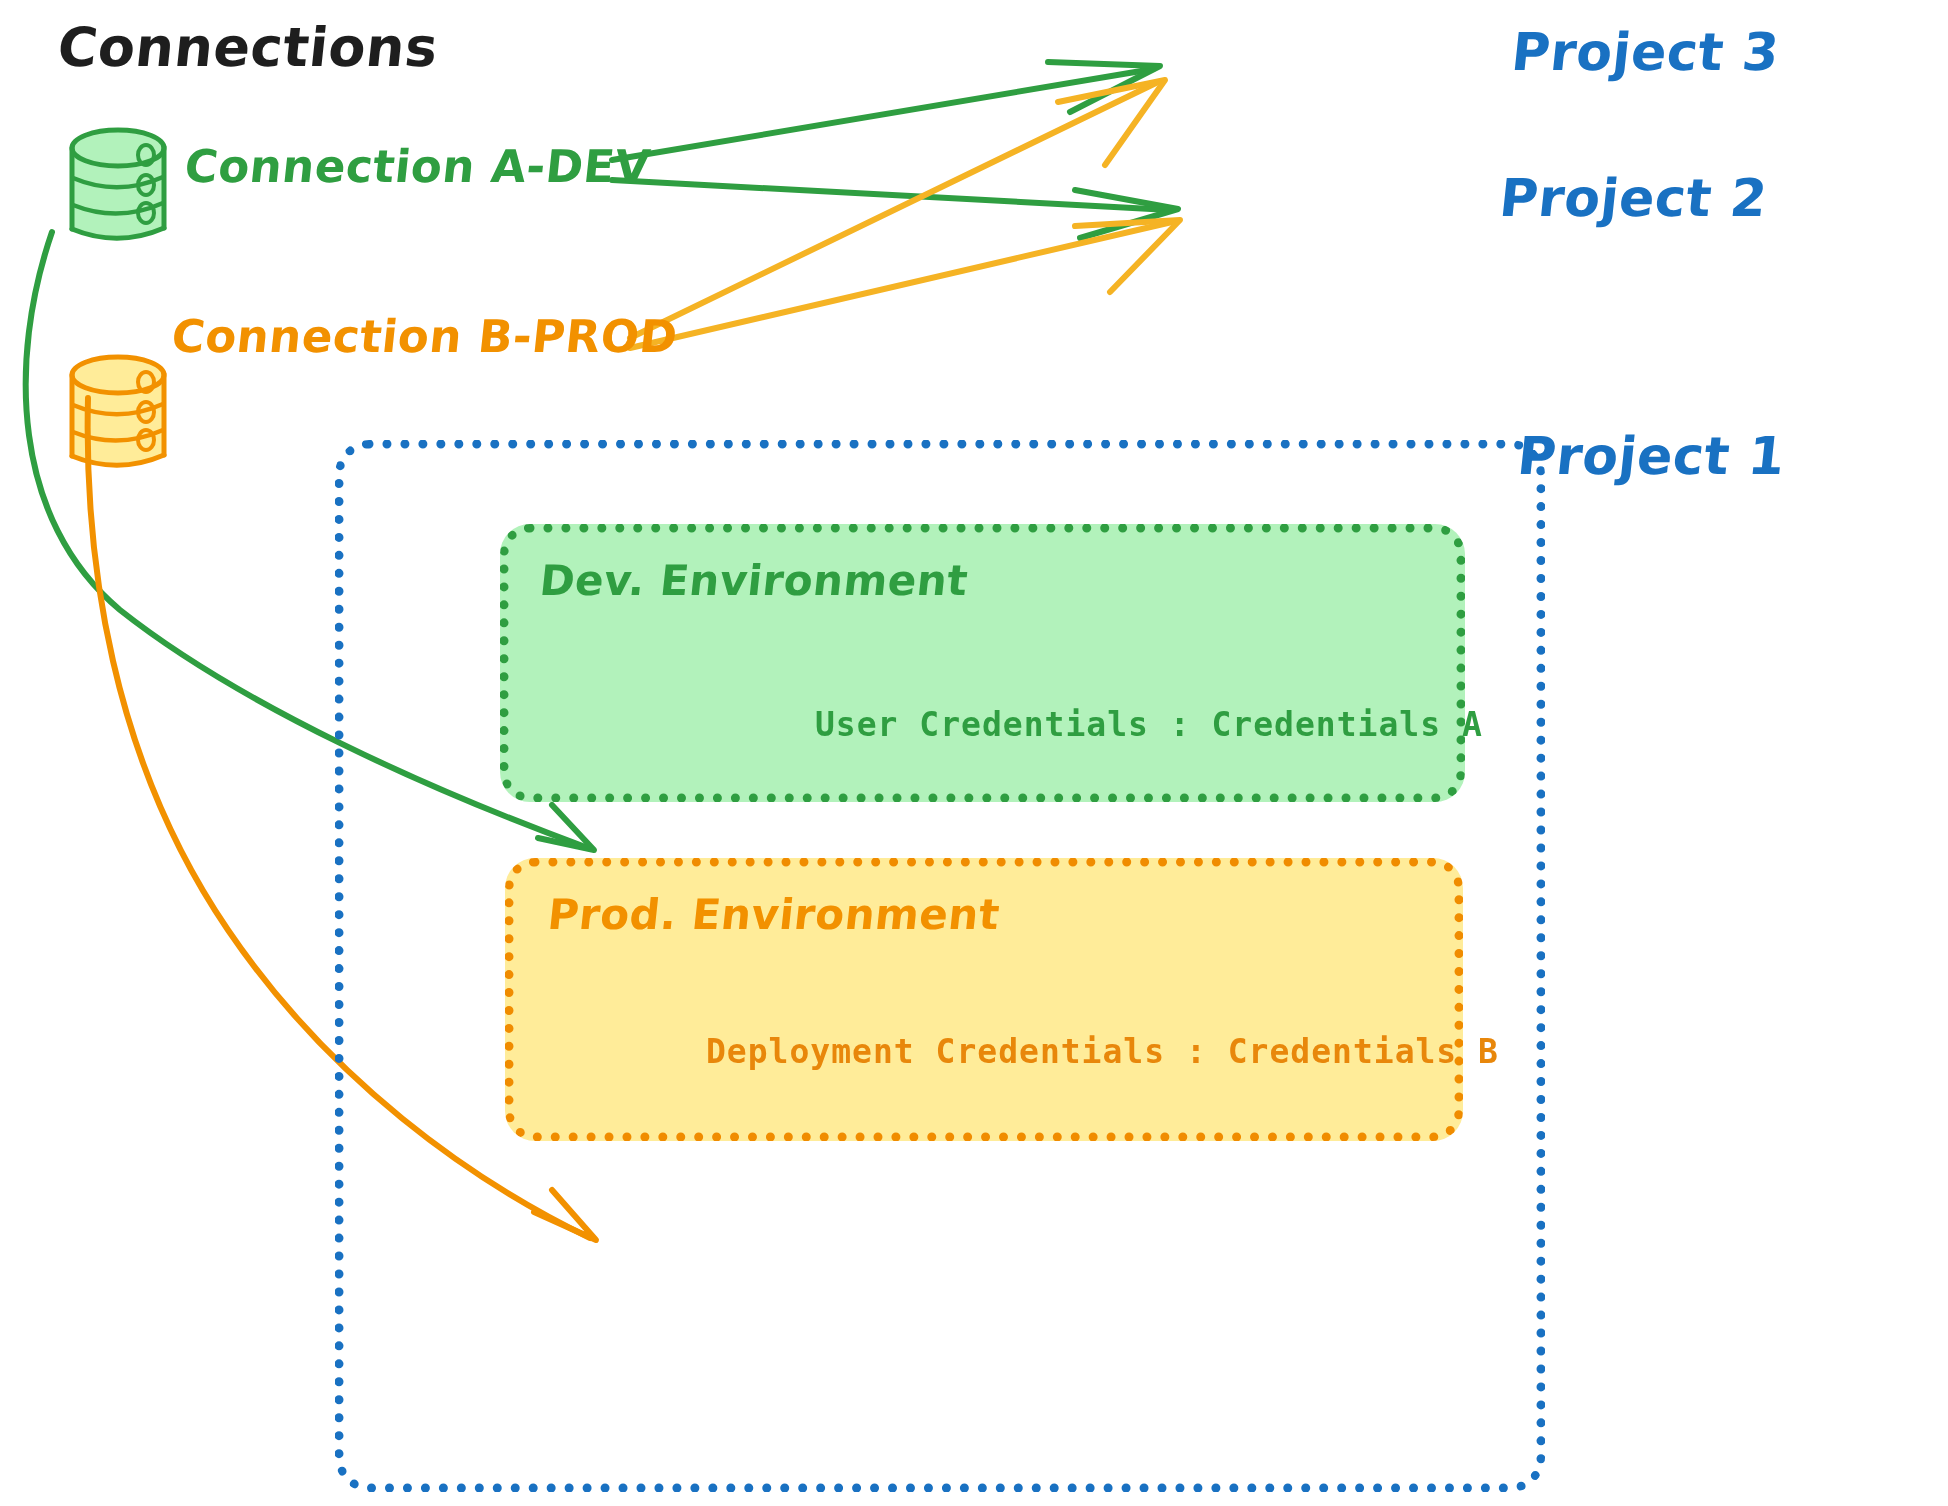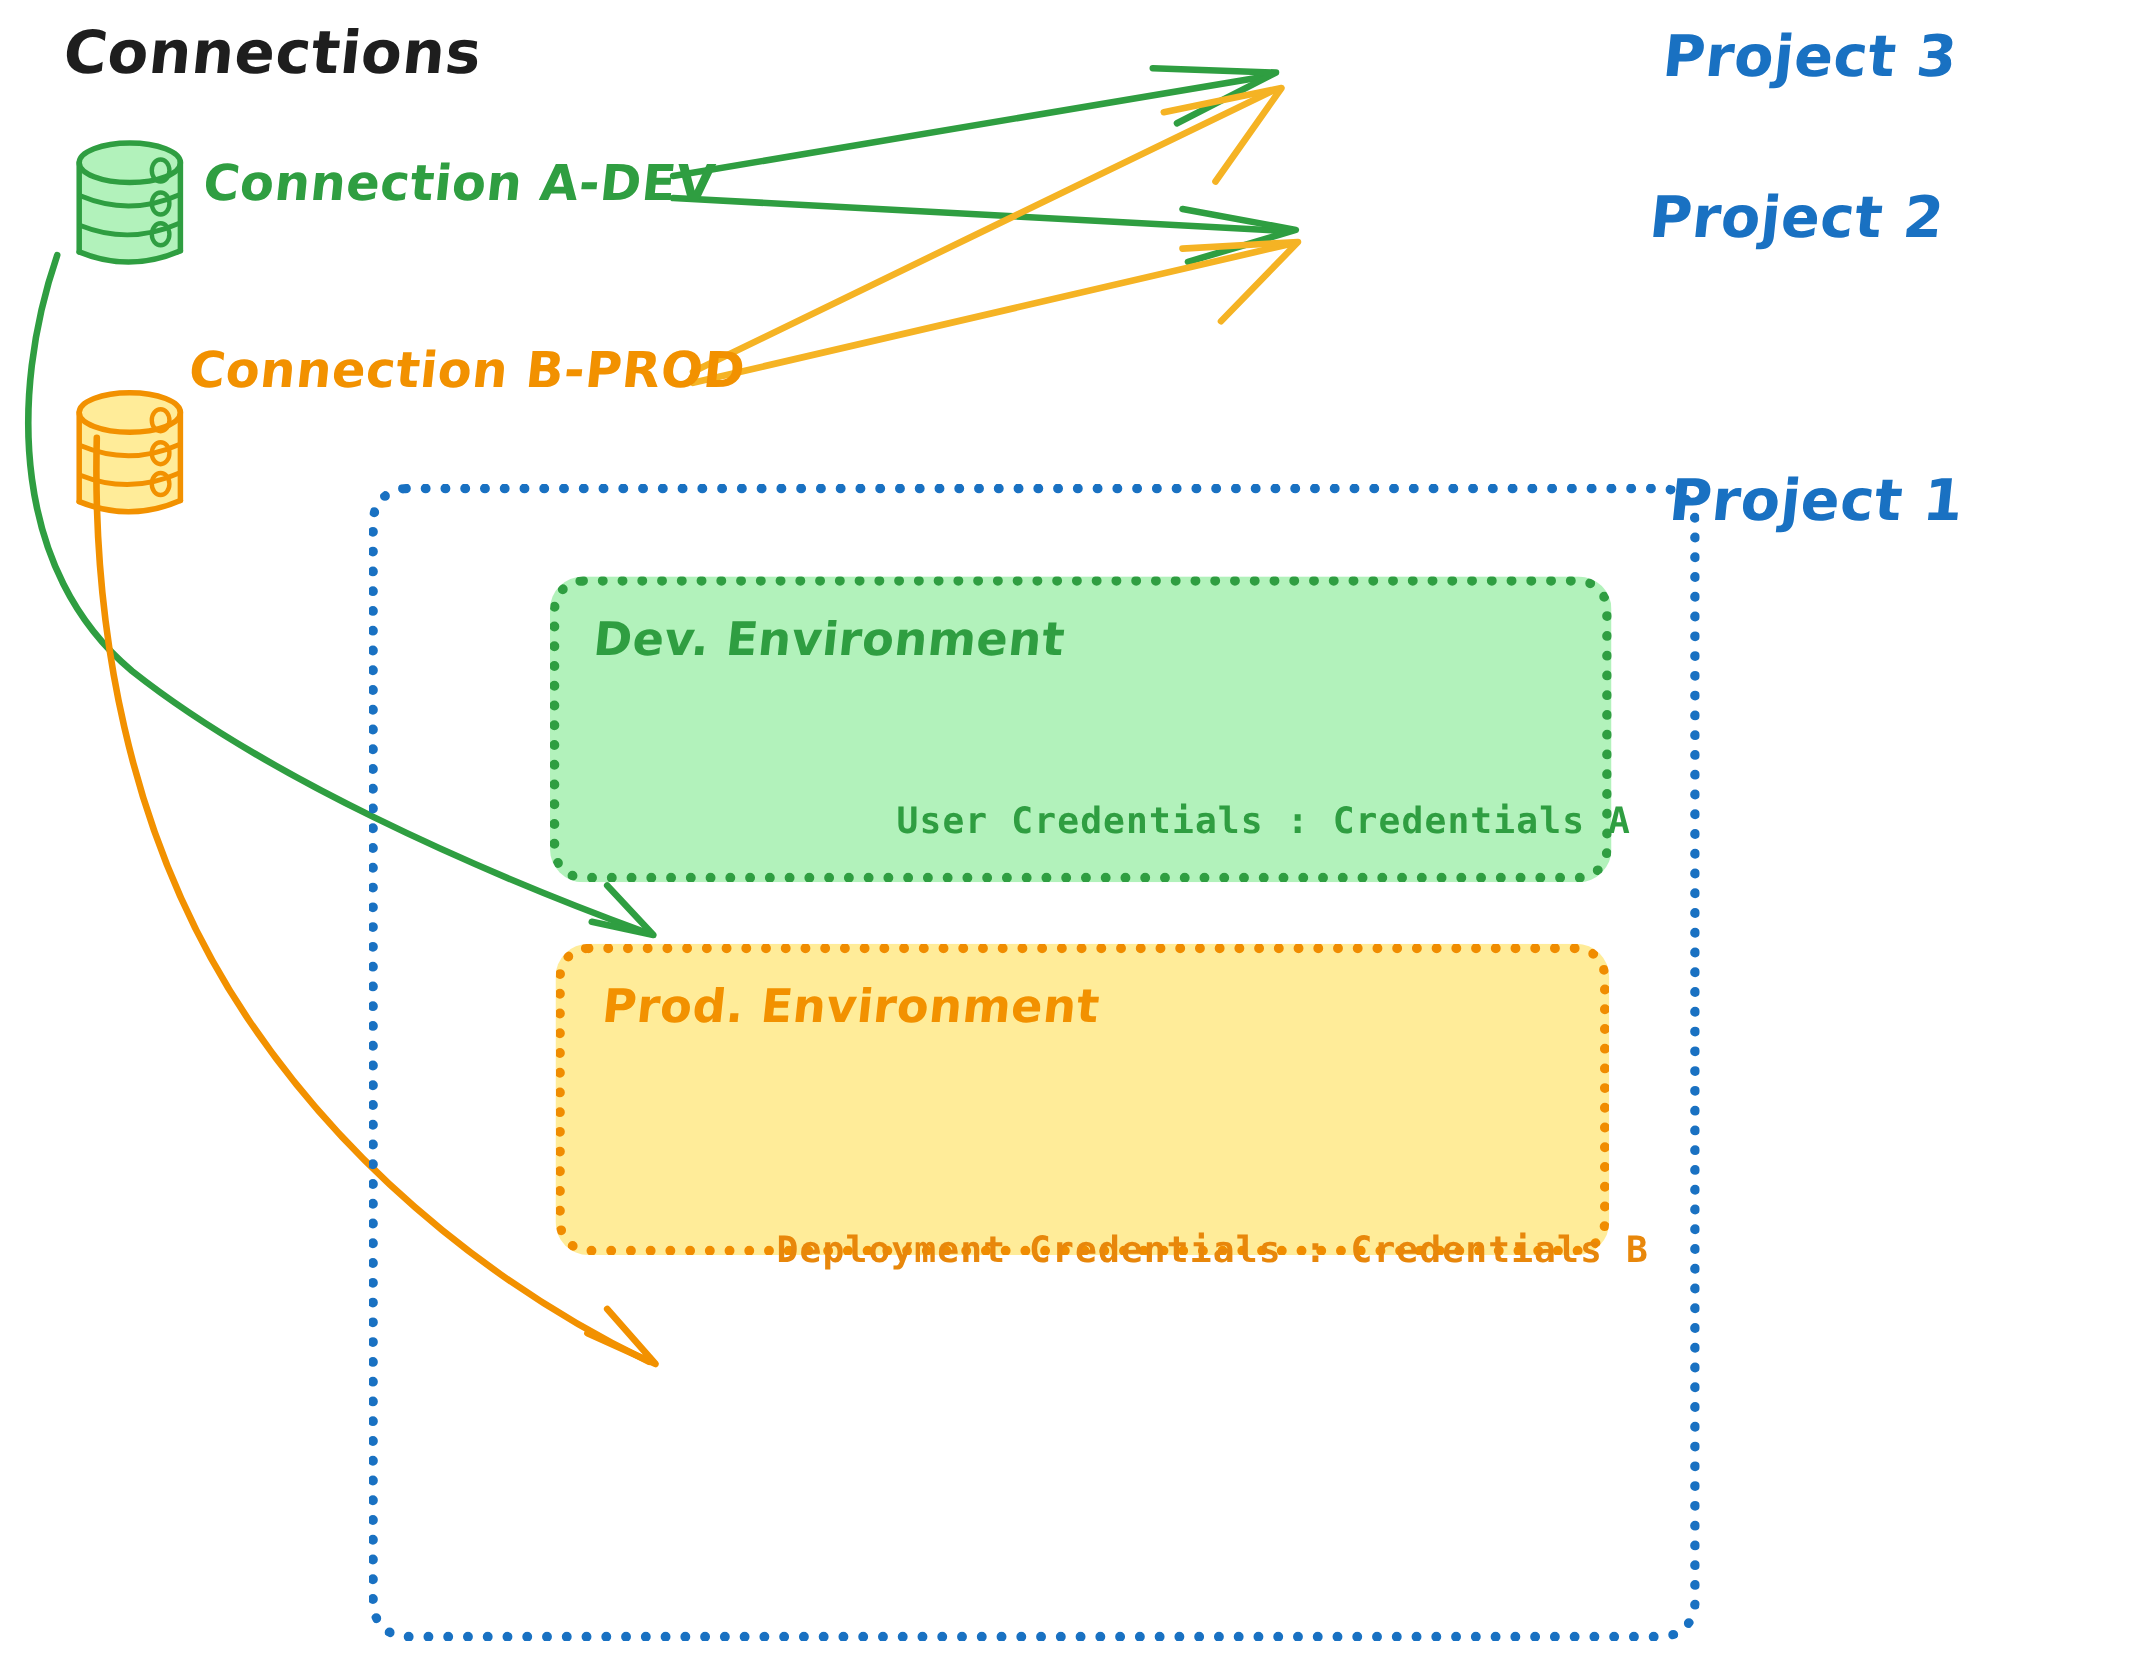--- a/index.html
+++ b/index.html
@@ -38,22 +38,22 @@
   #dev-env-box{left:500px;top:524px;width:965px;height:278px;
       border:9px dotted #2f9e41;border-radius:30px;background:#b2f2bb;}
   #prod-env-box{left:505px;top:858px;width:958px;height:283px;
       border:9px dotted #f08c00;border-radius:30px;background:#ffec99;}
 
   #lbl-dev-env{left:540px;top:556px;font-size:42px;color:#2f9e41;
       transform:skewX(-6deg);}
   #lbl-prod-env{left:548px;top:890px;font-size:42px;color:#f29100;
       transform:skewX(-6deg);}
 
-  #dev-cred-line{left:815px;top:726px;font-size:33px;color:#2f9e41;letter-spacing:1px;}
-  #prod-cred-line{left:706px;top:1116px;font-size:33px;color:#e8870b;letter-spacing:1px;}
+  #dev-cred-line{left:815px;top:705px;font-size:33px;color:#2f9e41;letter-spacing:1px;}
+  #prod-cred-line{left:706px;top:1032px;font-size:33px;color:#e8870b;letter-spacing:1px;}
 </style>
 </head>
 <body>
 
 <div id="stage">
 
   <svg id="canvas" viewBox="0 0 1948 1506">
 
     <g>
       <path d="M72 148 L72 228 Q118 248 164 228 L164 148 Q118 128 72 148 Z" fill="#b2f2bb" stroke="none"></path>

